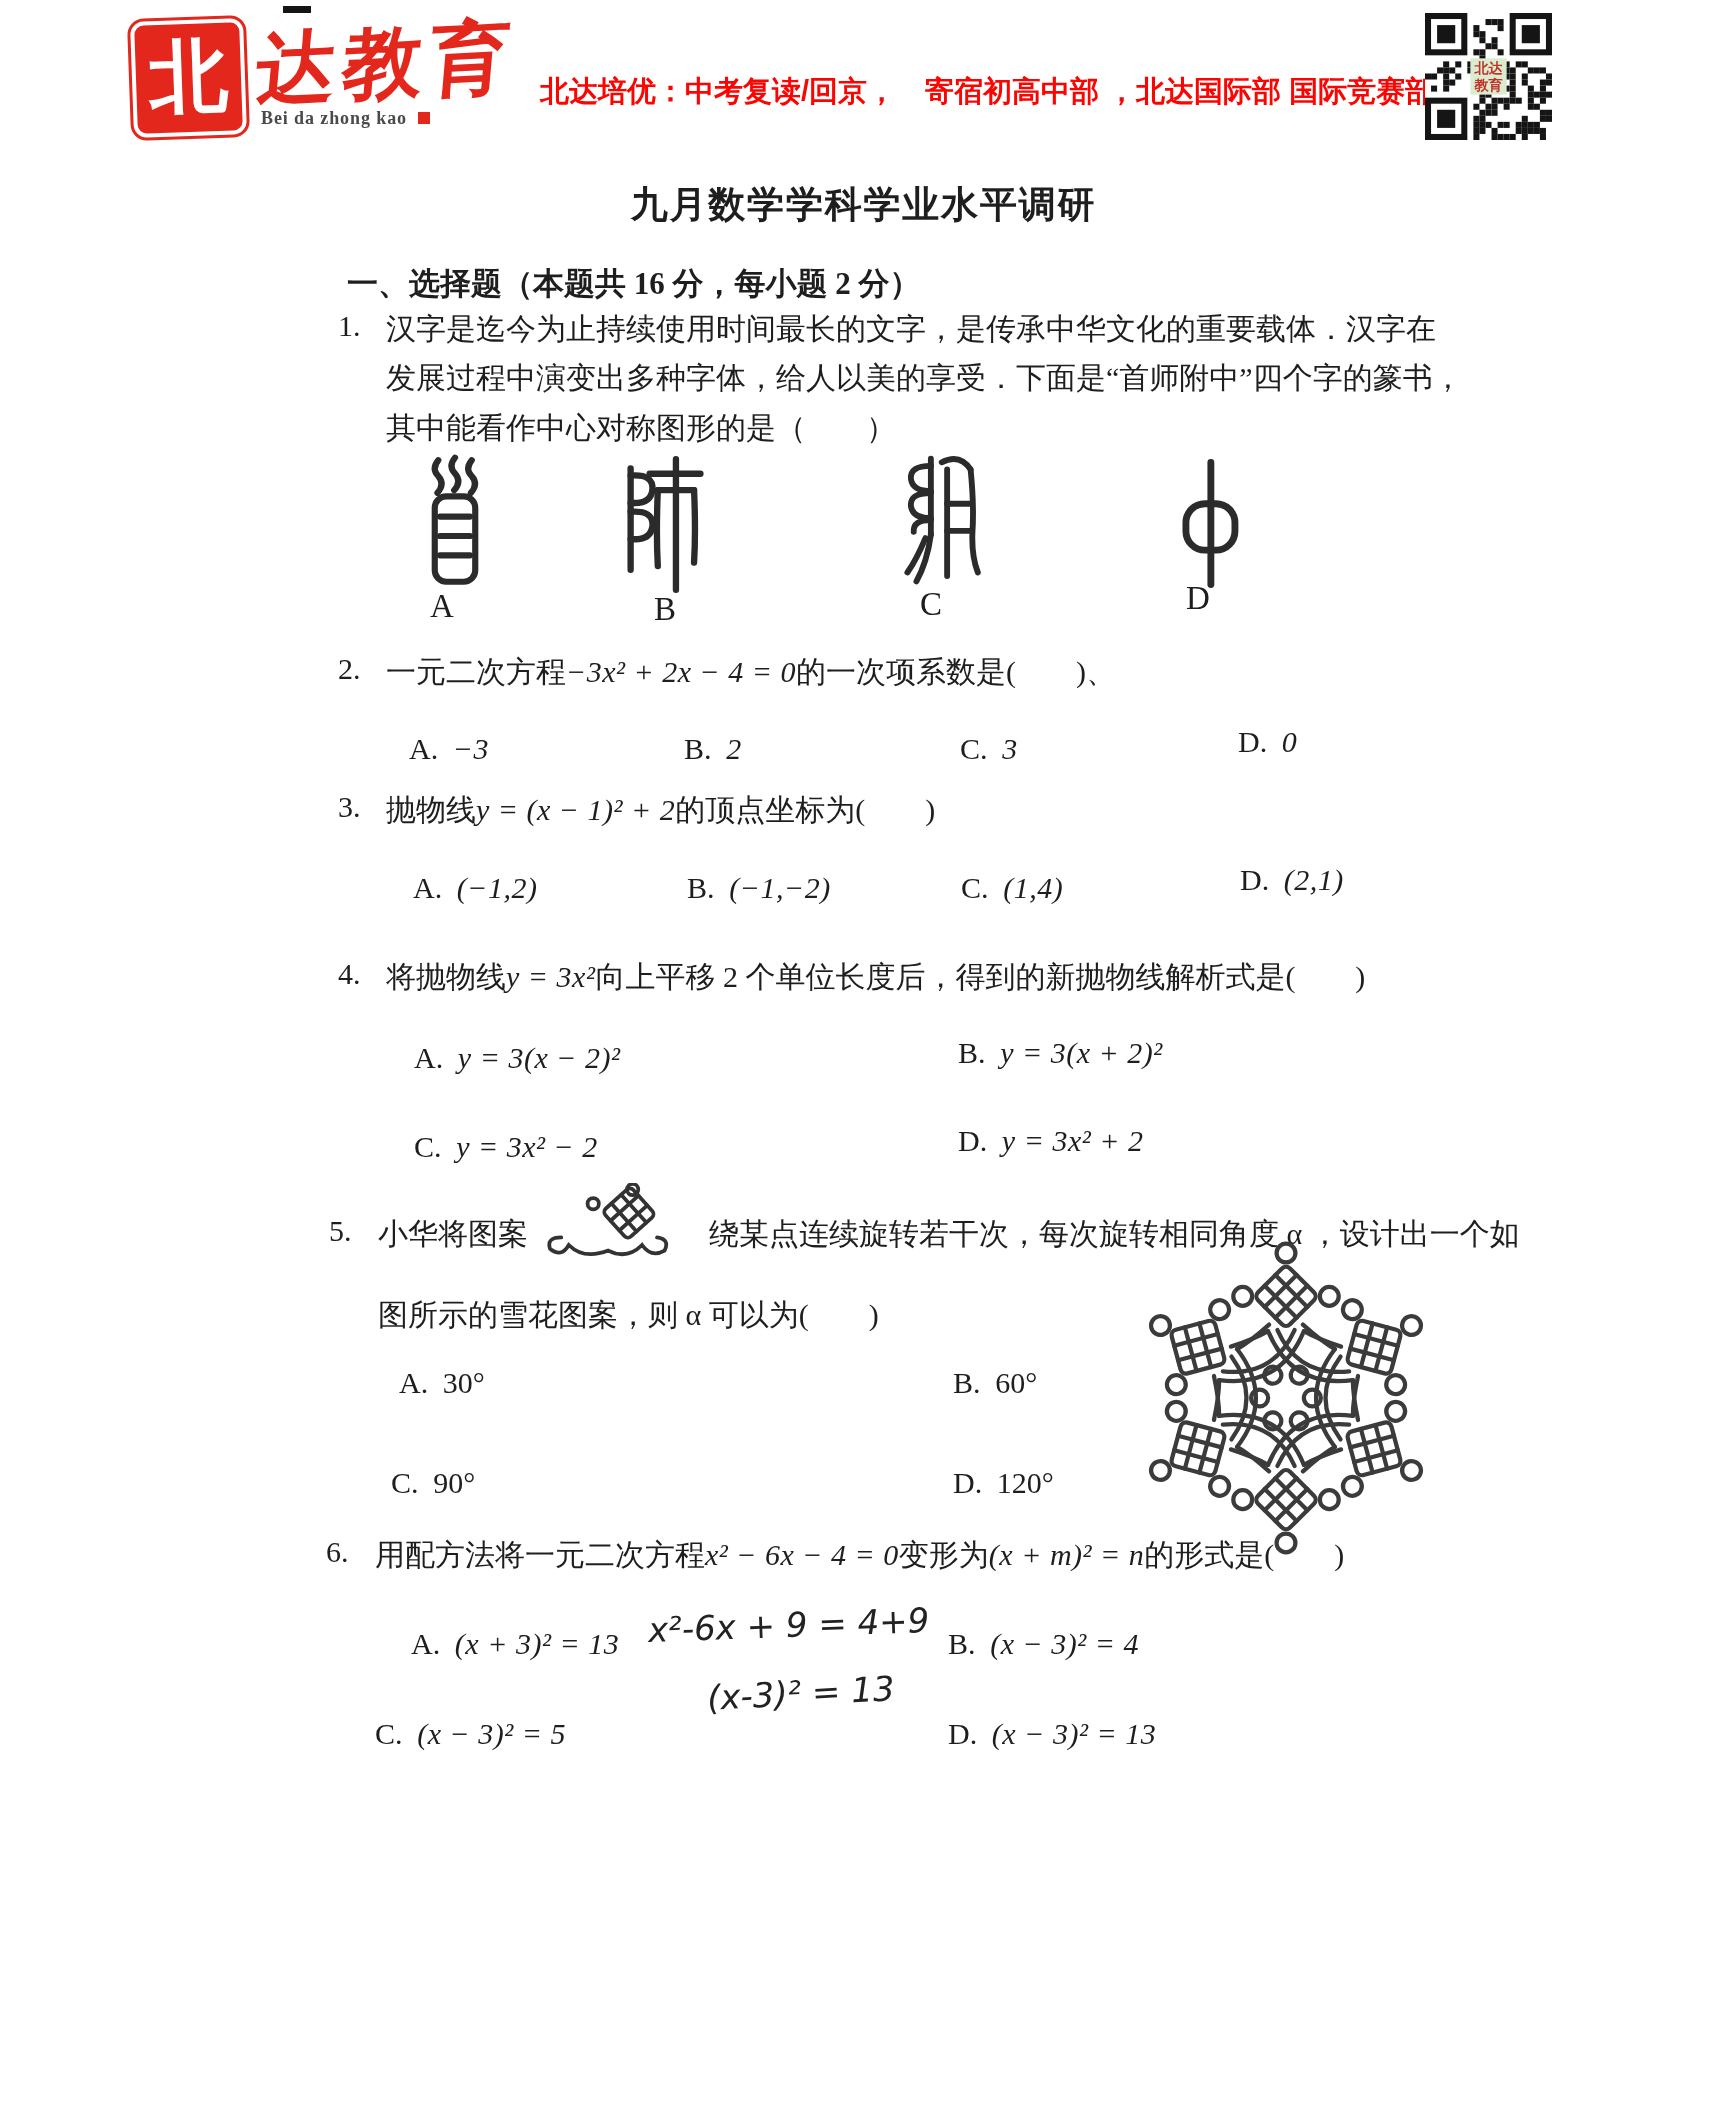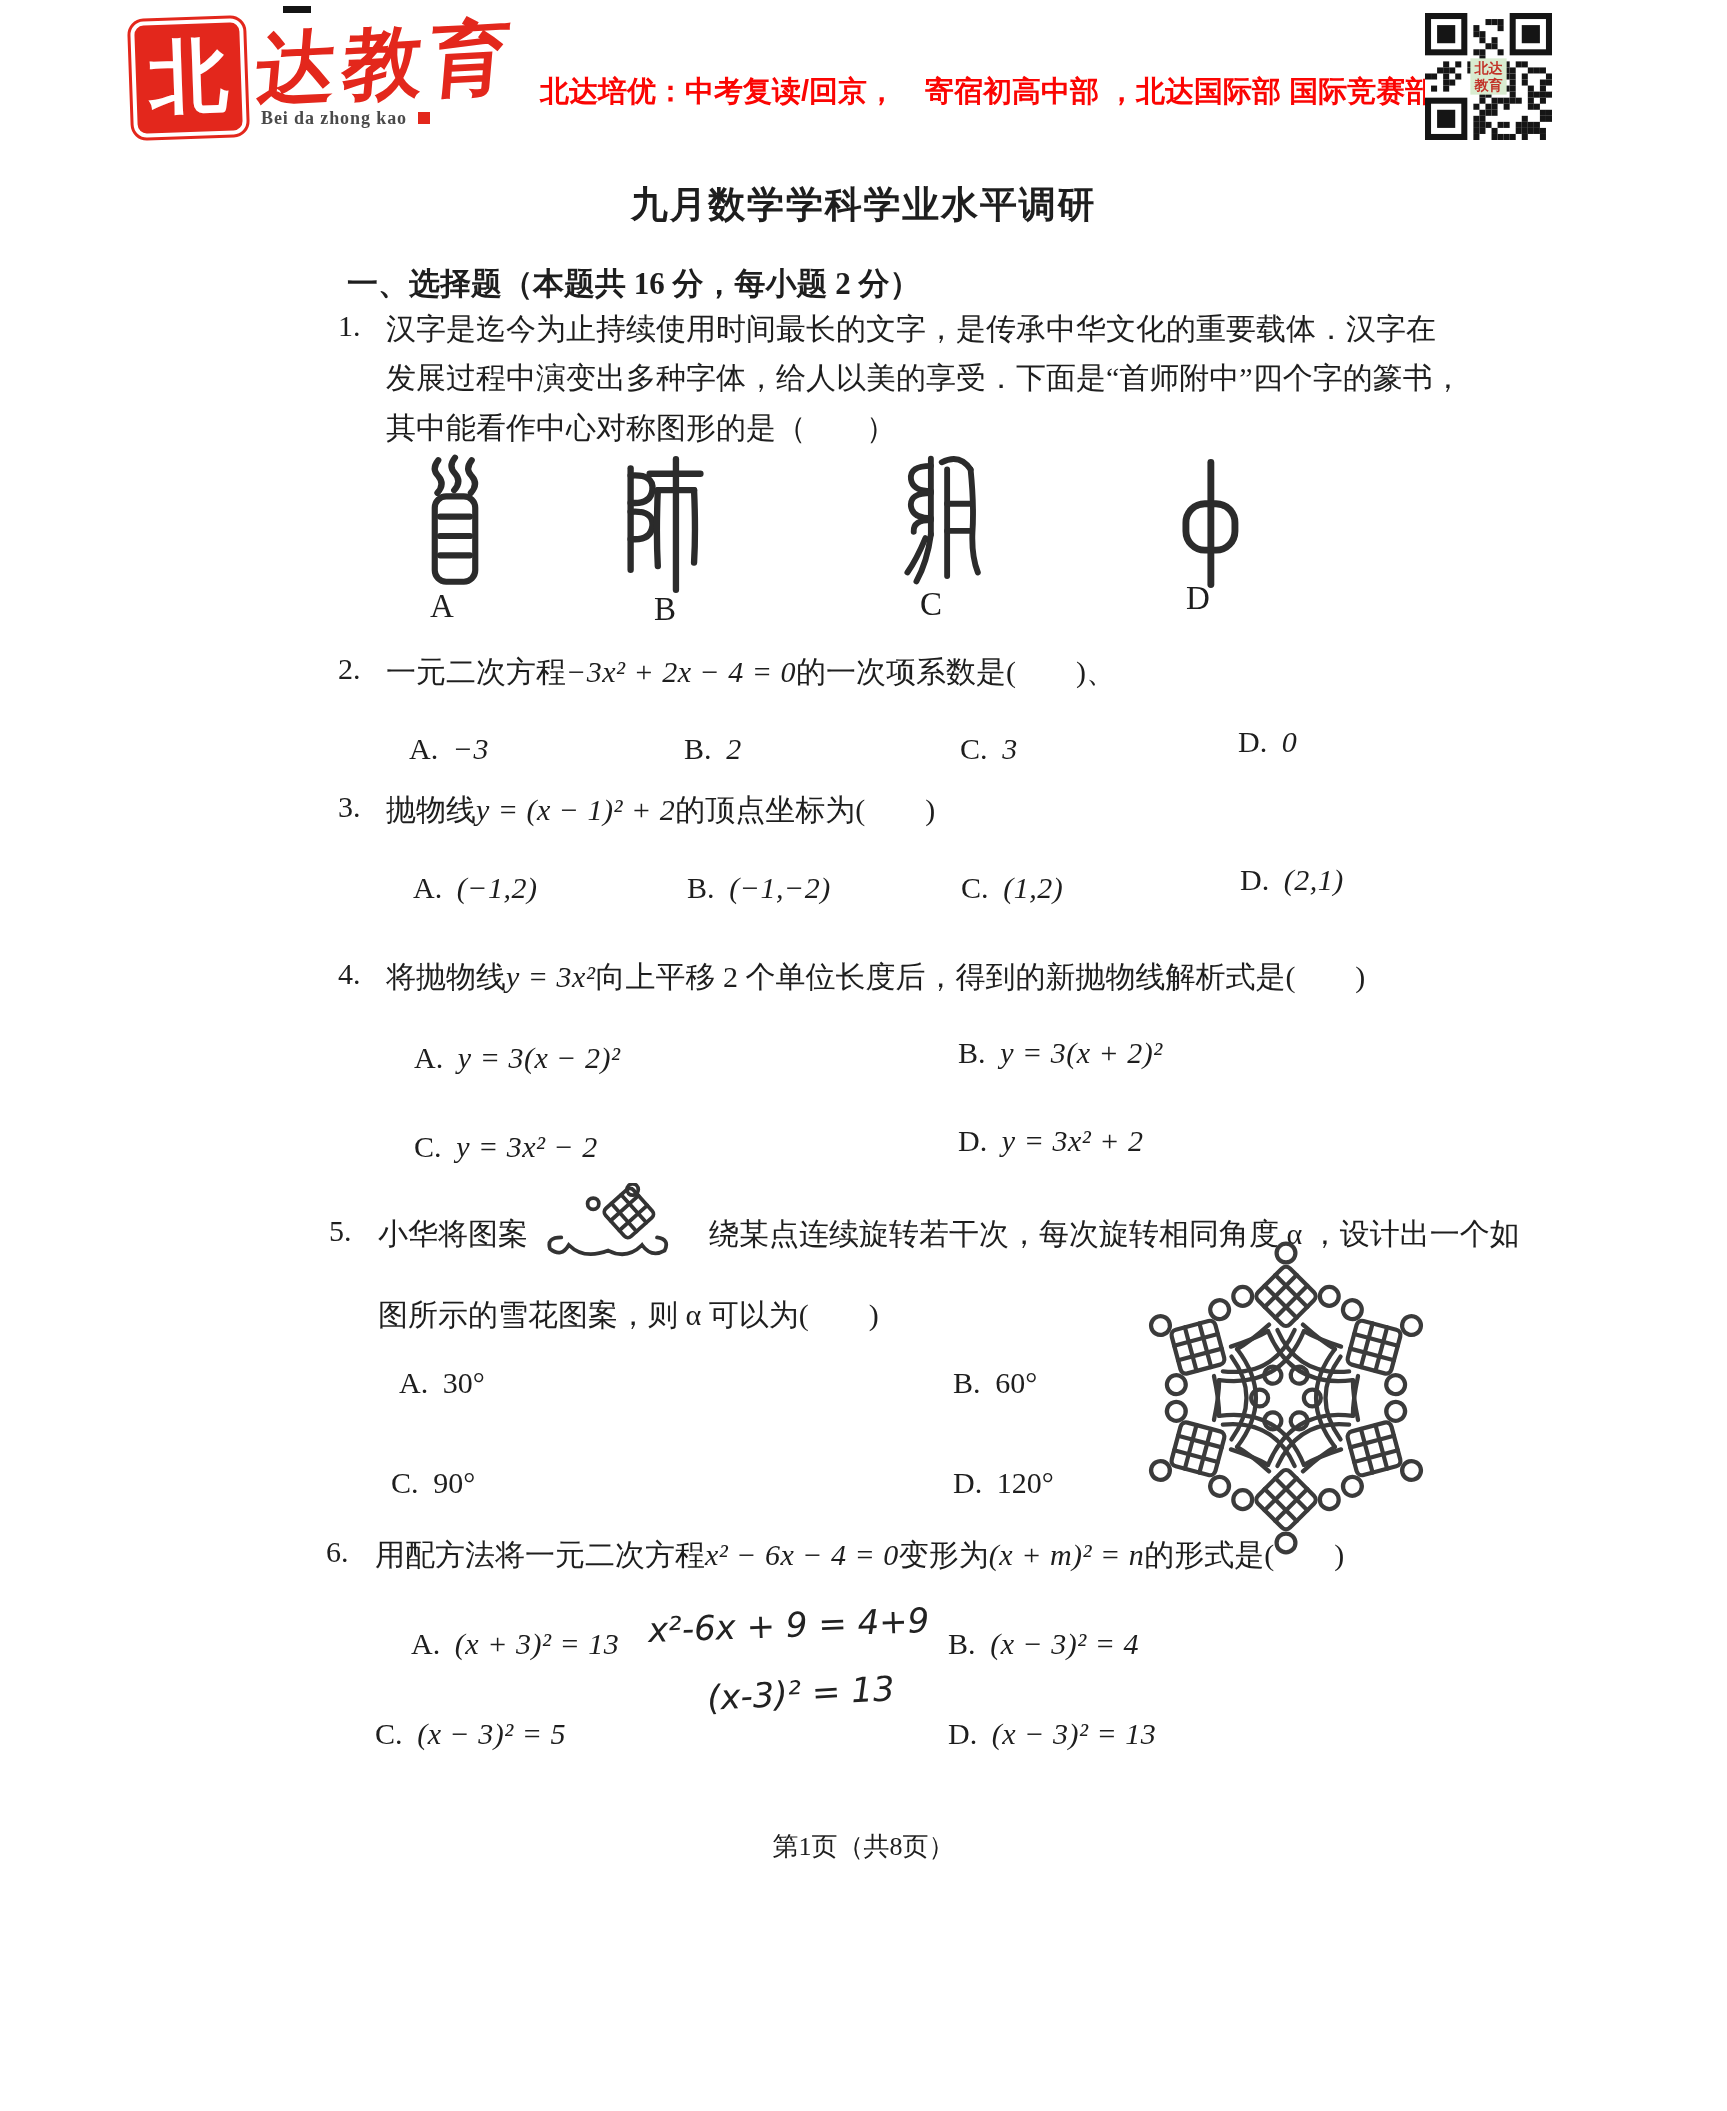--- a/index.html
+++ b/index.html
@@ -261,21 +261,21 @@
     <span class="t choice" style="left:1238px;top:725px;"><span class="label">D.</span><span class="math">0</span></span>
   </div>
 
   <div>
     <span class="t" style="left:338px;top:790px;">3.</span>
     <span class="t" style="left:386px;top:790px;">
       <span>抛物线</span><span class="math">y = (x − 1)² + 2</span><span>的顶点坐标为(　　)</span>
     </span>
     <span class="t choice" style="left:413px;top:871px;"><span class="label">A.</span><span class="math">(−1,2)</span></span>
     <span class="t choice" style="left:687px;top:871px;"><span class="label">B.</span><span class="math">(−1,−2)</span></span>
-    <span class="t choice" style="left:961px;top:871px;"><span class="label">C.</span><span class="math">(1,2)</span></span>
+    <span class="t choice" style="left:961px;top:871px;"><span class="label">C.</span><span class="math">(1,4)</span></span>
     <span class="t choice" style="left:1240px;top:863px;"><span class="label">D.</span><span class="math">(2,1)</span></span>
   </div>
 
   <div>
     <span class="t" style="left:338px;top:957px;">4.</span>
     <span class="t" style="left:386px;top:957px;">
       <span>将抛物线</span><span class="math">y = 3x²</span><span>向上平移 2 个单位长度后，得到的新抛物线解析式是(　　)</span>
     </span>
     <span class="t choice" style="left:414px;top:1041px;"><span class="label">A.</span><span class="math">y = 3(x − 2)²</span></span>
     <span class="t choice" style="left:958px;top:1036px;"><span class="label">B.</span><span class="math">y = 3(x + 2)²</span></span>
@@ -348,15 +348,14 @@
 
     <span class="t choice" style="left:411px;top:1627px;"><span class="label">A.</span><span class="math">(x + 3)² = 13</span></span>
     <span class="t choice" style="left:948px;top:1627px;"><span class="label">B.</span><span class="math">(x − 3)² = 4</span></span>
     <span class="t choice" style="left:375px;top:1717px;"><span class="label">C.</span><span class="math">(x − 3)² = 5</span></span>
     <span class="t choice" style="left:948px;top:1717px;"><span class="label">D.</span><span class="math">(x − 3)² = 13</span></span>
 
     <span class="hand" style="left:648px;top:1605px;transform:rotate(-2deg);">x²-6x + 9 = 4+9</span>
     <span class="hand" style="left:707px;top:1673px;transform:rotate(-3deg);">(x-3)² = 13</span>
   </div>
 
-  <div class="footer">第1页（共8页）</div>
 </div>
 
 
 </body></html>

